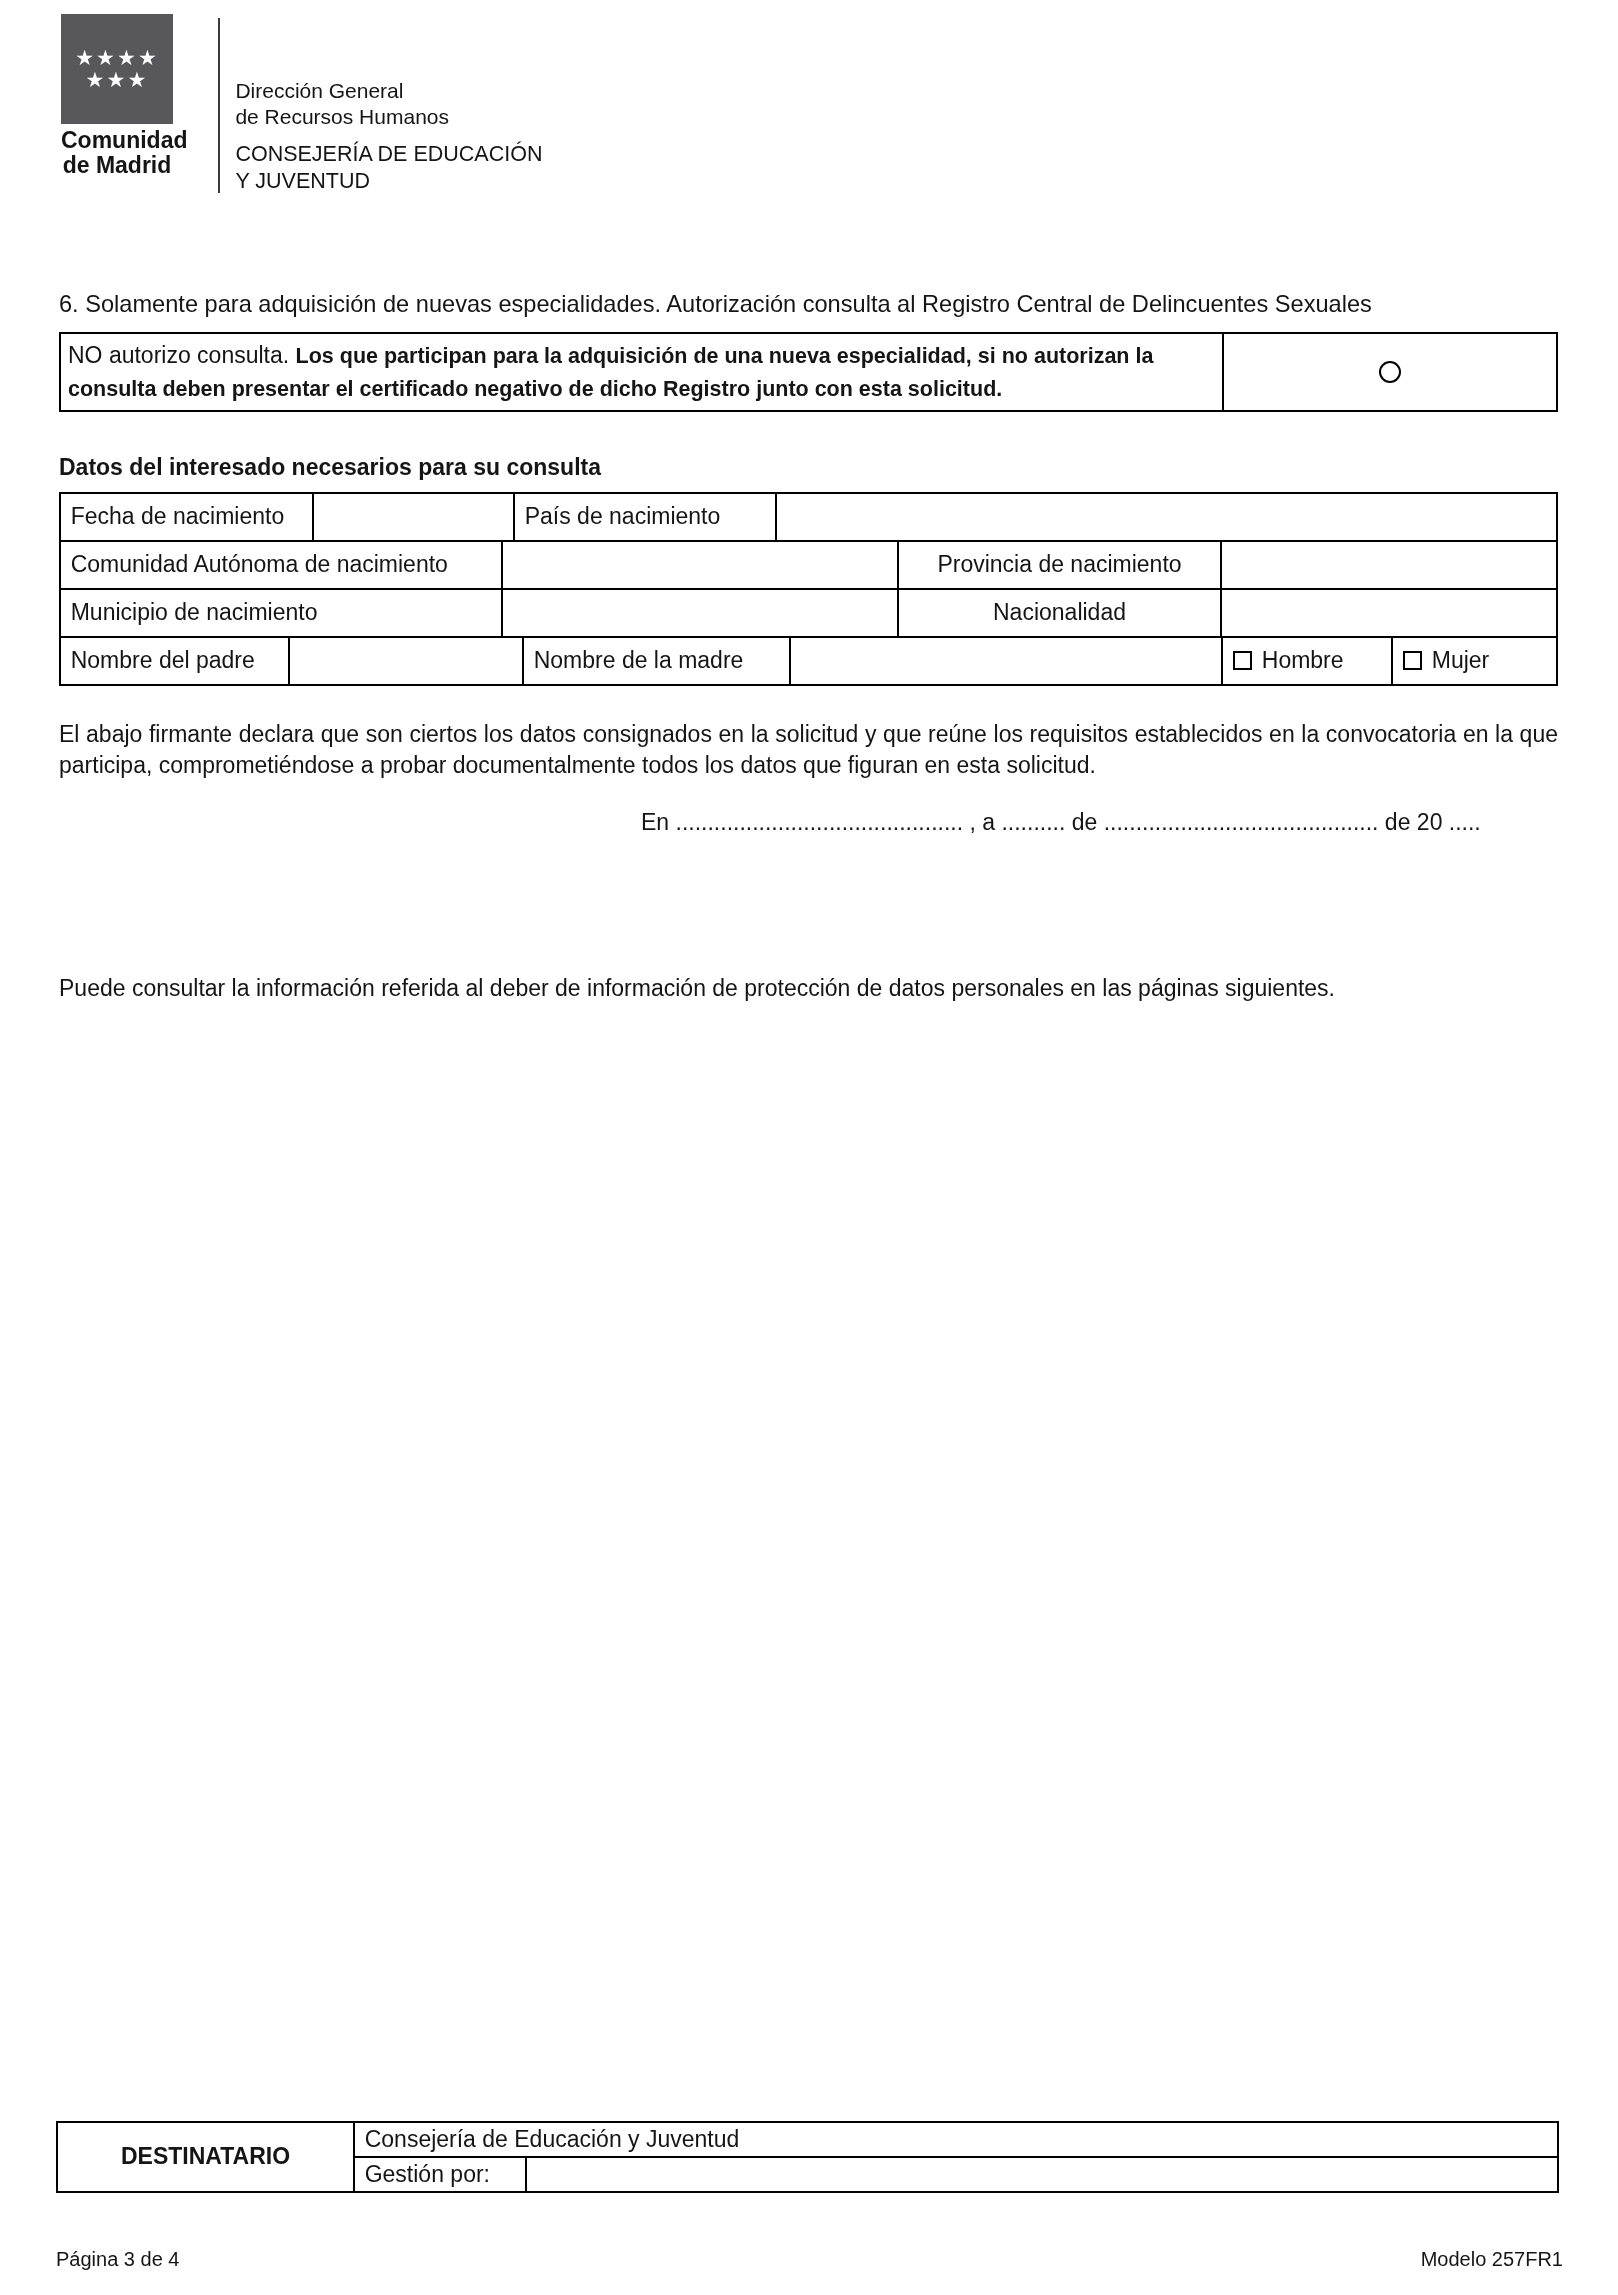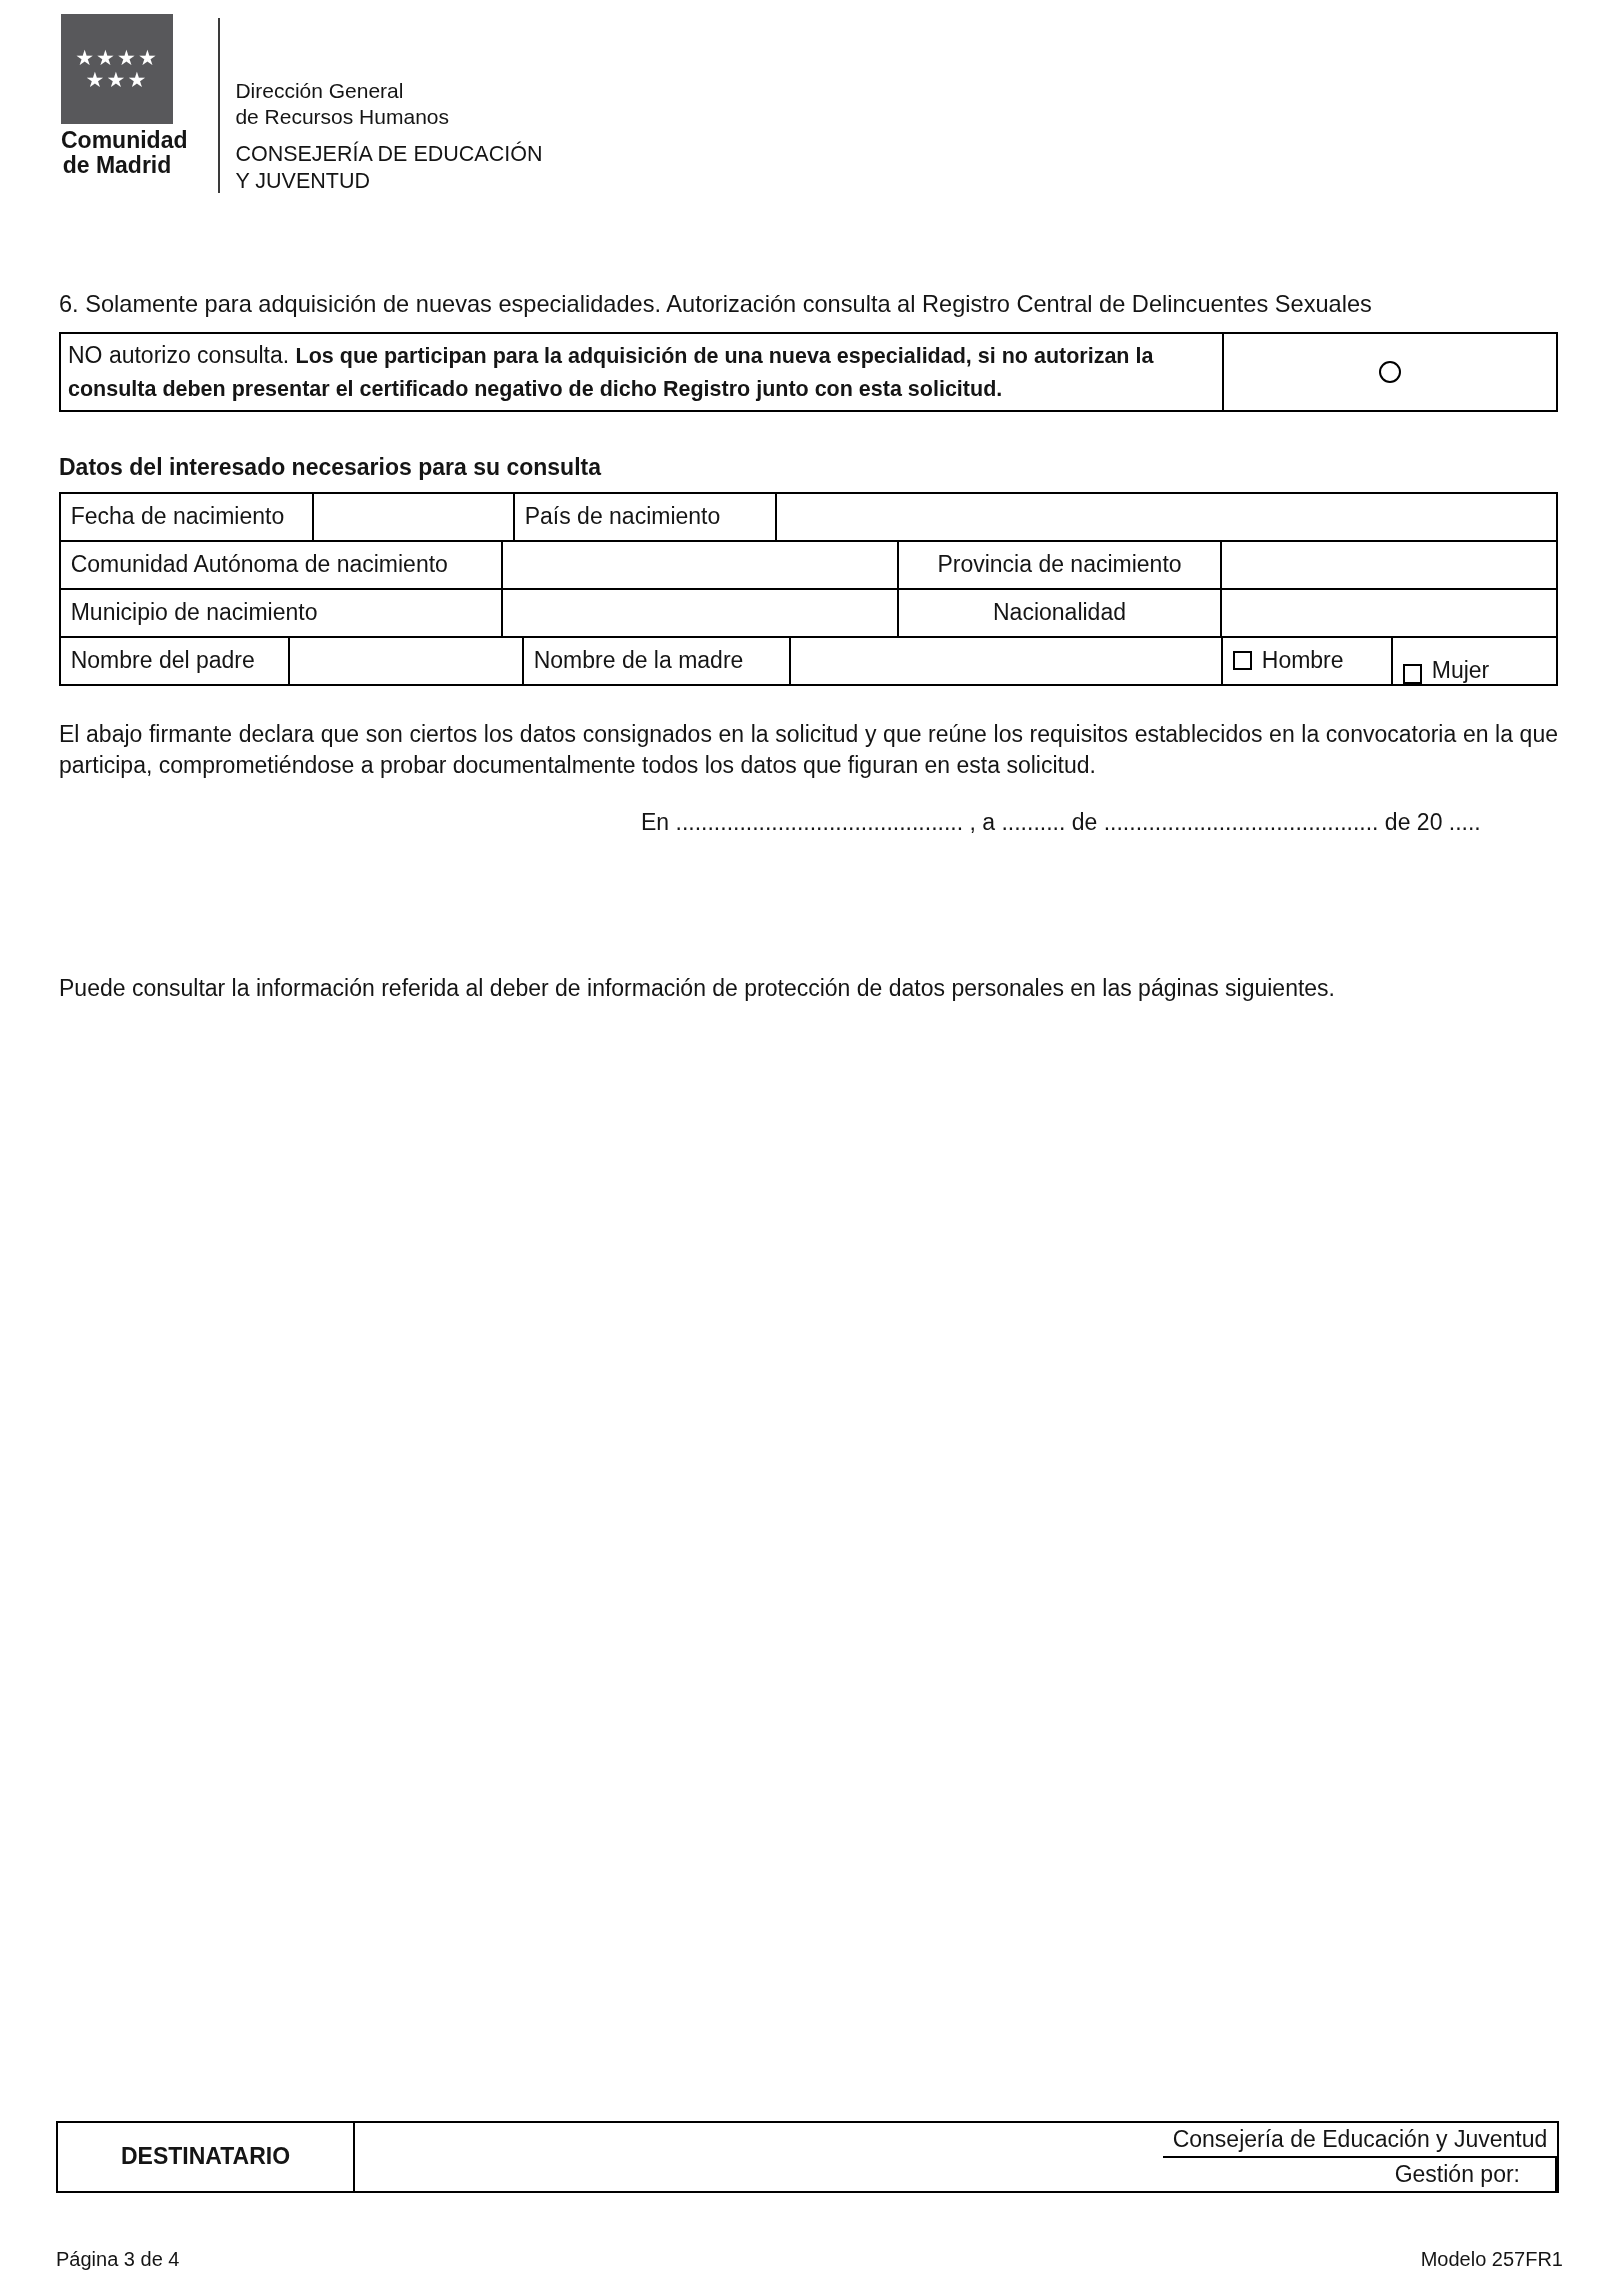--- a/index.html
+++ b/index.html
@@ -41,21 +41,21 @@
   .auth-bold { font-weight: bold; font-size: 21.5px; }
   .auth-radio-cell { width: 332px; display: flex; align-items: center; justify-content: center; }
   .radio { width: 22px; height: 22px; border: 2.1px solid #000; border-radius: 50%; background: #fff; }
 
   .datos-heading { margin-top: 42px; font-weight: bold; font-size: 23px; }
 
   .datos-table { border: 2.8px solid #000; margin-top: 11px; font-size: 23px; }
   .dt-row { display: flex; }
   .dt-row + .dt-row { border-top: 2.1px solid #000; }
   .dt-cell { display: flex; align-items: center; padding: 0 9.7px; min-height: 46px; border-right: 2.1px solid #000; }
-  .dt-cell.no-r { border-right: none; align-items: flex-end; }
+  .dt-cell.no-r { border-right: none; }
   .dt-cell.center { justify-content: center; text-align: center; }
   .dt-fill { flex: 1; }
   .w365{width:253px}.w290{width:201px}.w378{width:262px}
   .w637{width:442px}.w570{width:396px}.w466{width:323px}
   .w330{width:229px}.w337{width:234px}.w385{width:267px}
   .w245{width:170px}.w235{width:163px}
   .checkbox { width: 19.4px; height: 19.4px; border: 2.1px solid #000; display: inline-block; margin-right: 9.7px; background: #fff; flex: 0 0 auto; }
 
   .declaration { margin-top: 33px; font-size: 23px; line-height: 31px; text-align: justify; }
 
@@ -63,21 +63,21 @@
 
   .firma-box { margin-top: 9.7px; margin-left: 729px; width: 769px; height: 232px; border: 4.2px solid #000; }
   .firma-header { font-weight: bold; font-size: 26px; padding: 2.1px 8.3px 3.5px 8.3px; border-bottom: 2.1px solid #000; }
   .firma-area { height: 187px; }
 
   .privacy-note { margin-top: 139px; font-size: 23px; }
 
   
   .dest-table { position: absolute; left: 56px; top: 2121px; width: 1503px; border: 2.8px solid #000; display: flex; font-size: 23px; }
   .dest-label-cell { width: 297px; border-right: 2.1px solid #000; display: flex; align-items: center; justify-content: center; font-weight: bold; }
-  .dest-right { flex: 1; display: flex; flex-direction: column; align-items: flex-end; }
+  .dest-right { flex: 1; display: flex; flex-direction: column; }
   .dest-row1 { border-bottom: 2.1px solid #000; padding: 2.8px 9.7px; min-height: 33px; display: flex; align-items: center; }
   .dest-row2 { display: flex; min-height: 33px; }
   .dest-gestion { width: 172px; border-right: 2.1px solid #000; padding: 2.8px 9.7px; display: flex; align-items: center; }
   .dest-empty { flex: 1; }
 
   
   .footer { position: absolute; left: 56px; top: 2248px; width: 1507px; display: flex; justify-content: space-between; font-size: 20px; }
 </style>
 </head>
 <body>

